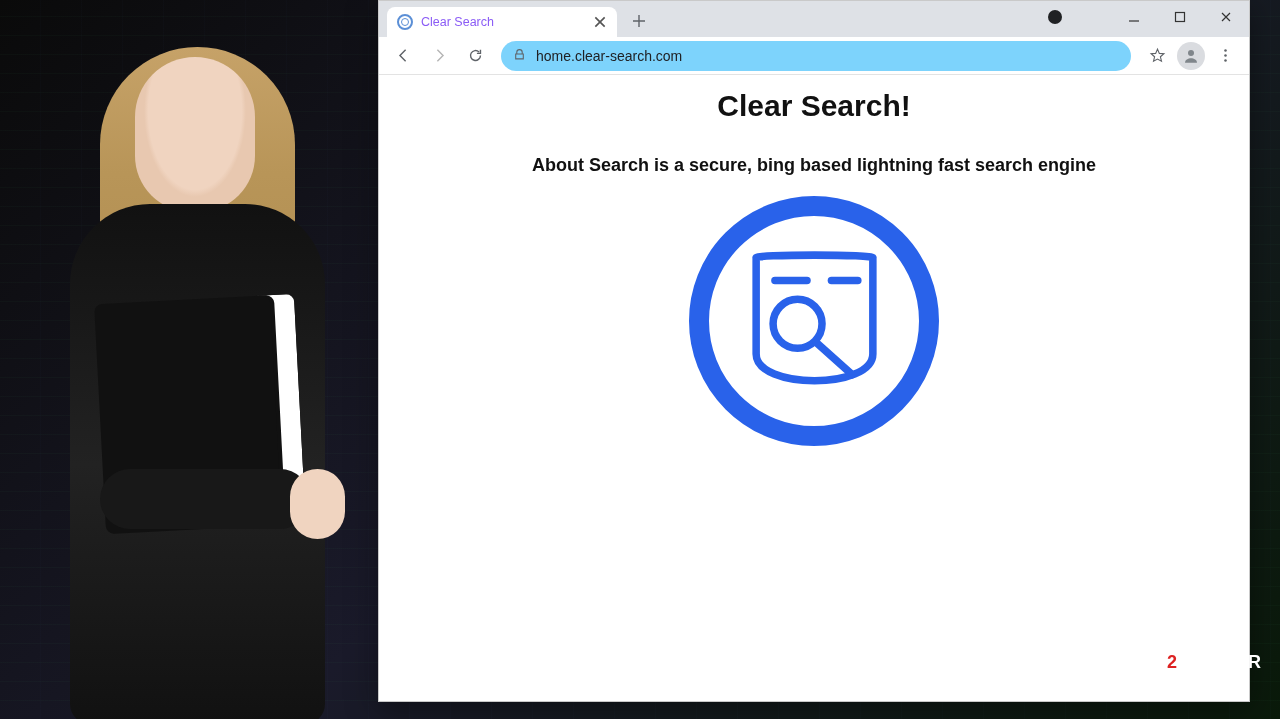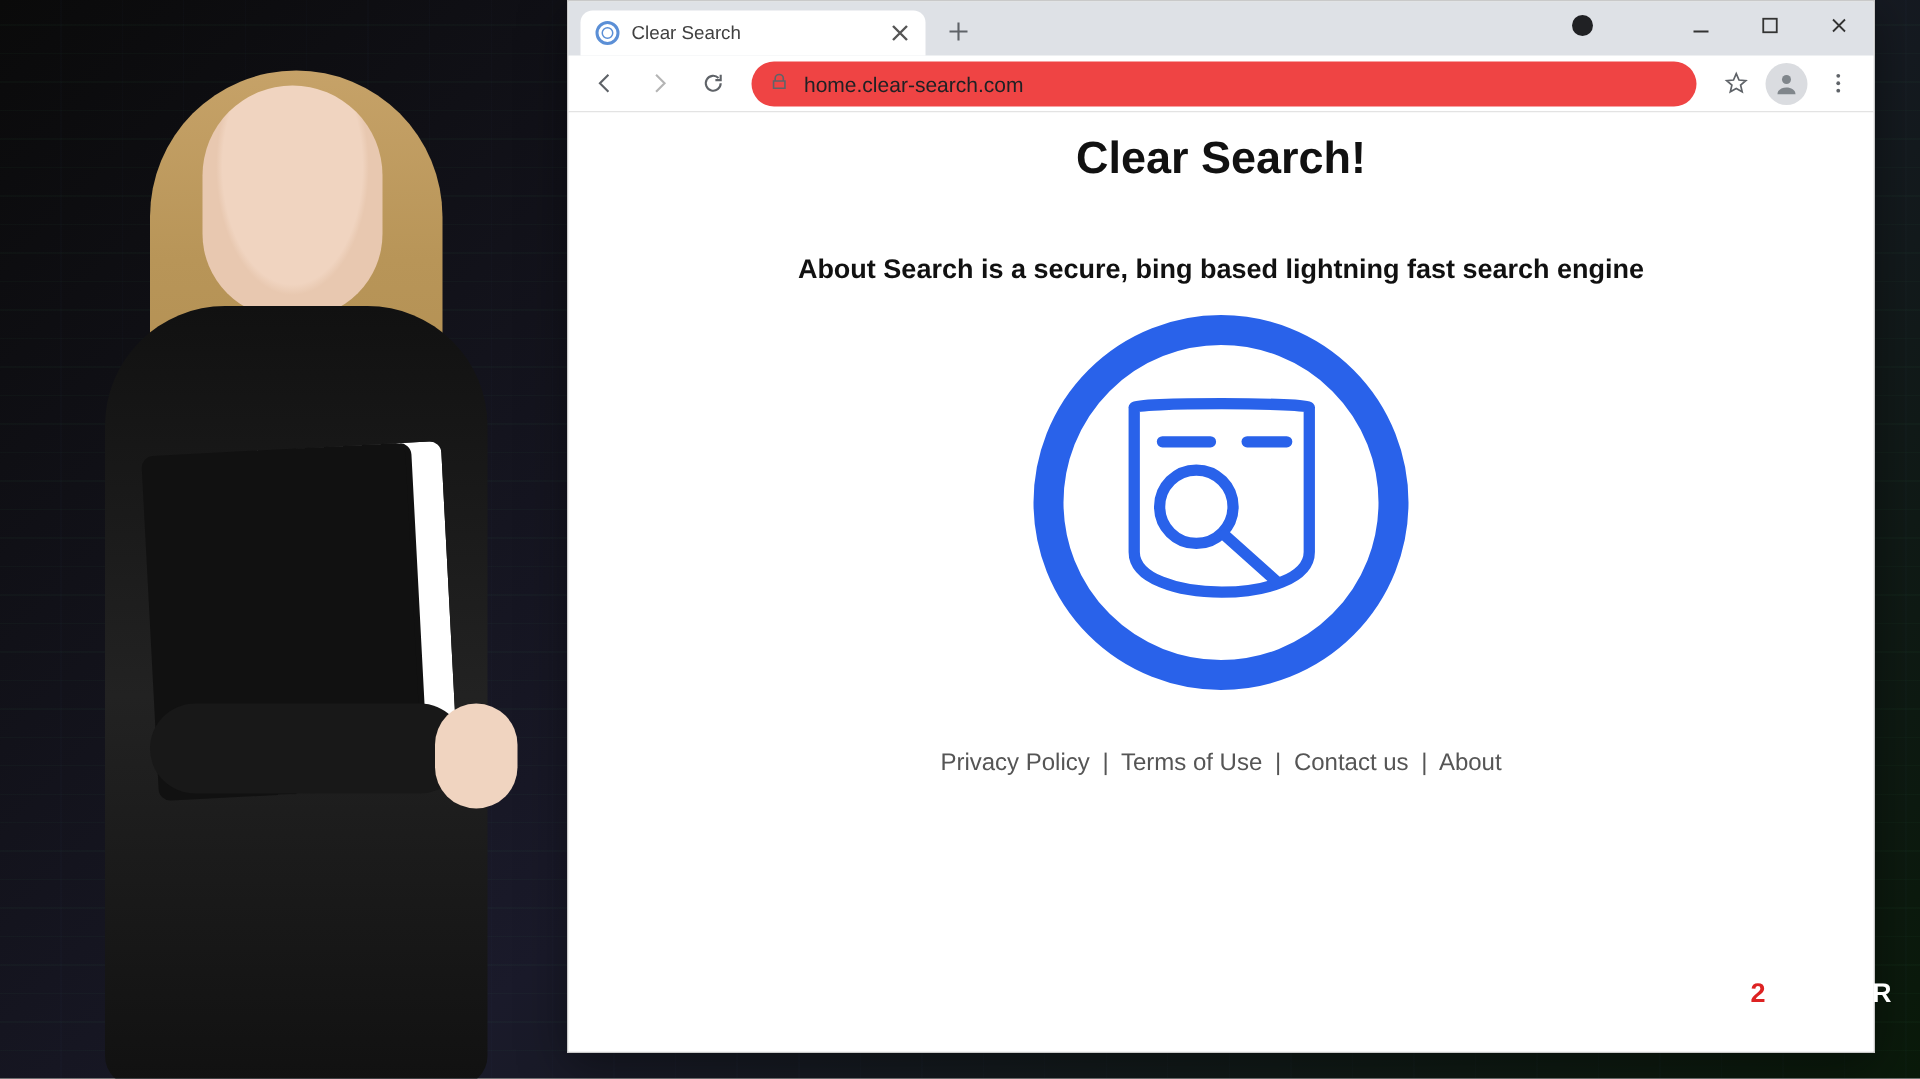--- a/index.html
+++ b/index.html
@@ -140,21 +140,21 @@
     .tab {
       background: #fff;
       height: 30px;
       min-width: 230px;
       border-radius: 8px 8px 0 0;
       display: flex;
       align-items: center;
       padding: 0 10px;
       gap: 8px;
       font-size: 12.5px;
-      color: #404040;
+      color: #8b5cf6;
       margin-top: 6px;
       justify-content: flex-end;
     }
     .tab-favicon {
       width: 16px; height: 16px;
       border-radius: 50%;
       border: 2px solid #5b8fd6;
       background: #fff;
       position: relative;
       flex-shrink: 0;
@@ -201,21 +201,21 @@
       border-radius: 50%;
       display:flex; align-items:center; justify-content:center;
       color:#5f6368;
       cursor:pointer;
     }
     .navbtn.disabled { color:#b5b5b5; cursor:default;}
     .navbtn svg{width:17px;height:17px;}
     .addr {
       flex:1;
       height: 30px;
-      background:#ef4444;
+      background:#7dd3fc;
       border-radius: 15px;
       display:flex;
       align-items:center;
       padding: 0 12px;
       gap:10px;
       color:#202124;
       font-size: 14px;
       margin: 12px 6px;
     }
     .addr .lock { color:#5f6368; }
@@ -245,21 +245,21 @@
       display:flex;
       flex-direction:column;
       align-items:center;
       padding-top: 14px;
       position:relative;
     }
     .page h1 {
       font-size: 30px;
       font-weight: 700;
       color:#111;
-      margin-bottom: 46px;
+      margin-bottom: 32px;
     }
     .page h2 {
       font-size: 18px;
       font-weight: 700;
       color:#111;
       margin-bottom: 20px;
     }
     .logo-circle {
       width: 250px;
       height: 250px;
@@ -436,23 +436,14 @@
           <path d="M18 18 C 14 14, 146 14, 142 18 L142 120 C 142 158, 18 158, 18 120 Z"></path>
           <line x1="38" y1="42" x2="72" y2="42"></line>
           <line x1="98" y1="42" x2="126" y2="42"></line>
           <circle cx="62" cy="88" r="26"></circle>
           <line x1="82" y1="108" x2="120" y2="142"></line>
         </svg>
       </div>
     </div>
 
 
-    <div class="footer-links">
-      <a>Privacy Policy</a>
-      <span class="sep">|</span>
-      <a>Terms of Use</a>
-      <span class="sep">|</span>
-      <a>Contact us</a>
-      <span class="sep">|</span>
-      <a>About</a>
-    </div>
   </div>
 </div>
 
 </body></html>

